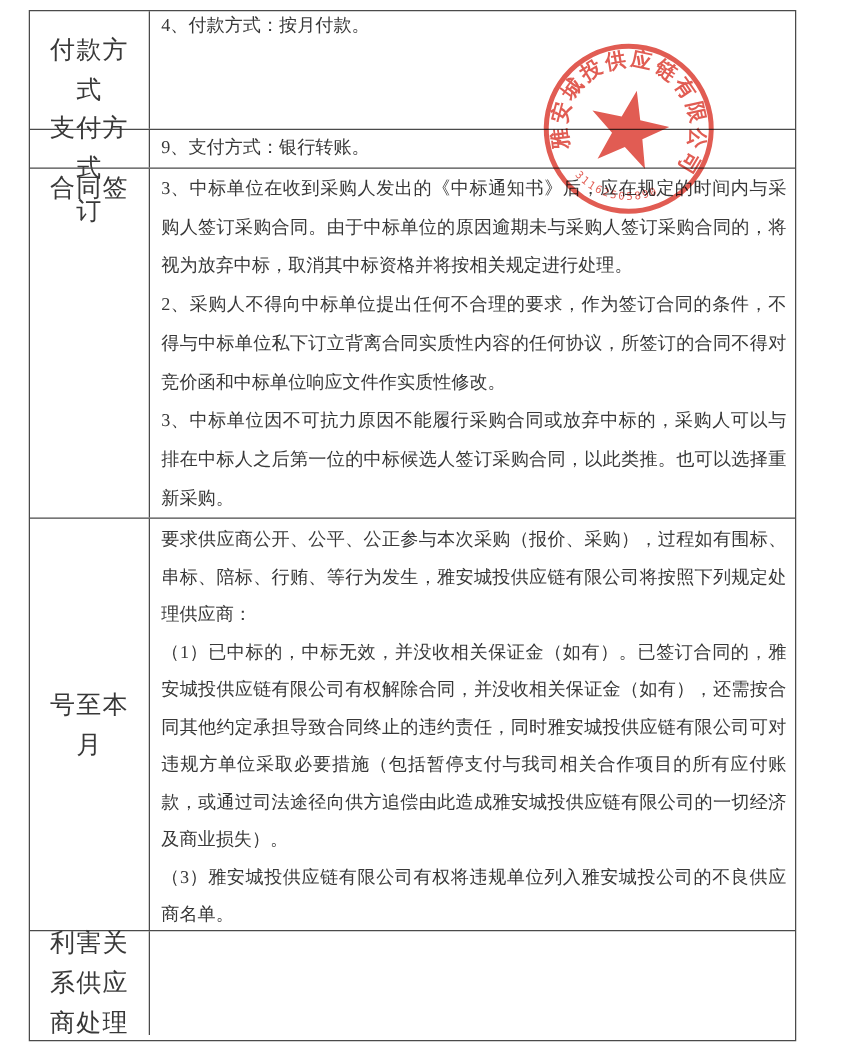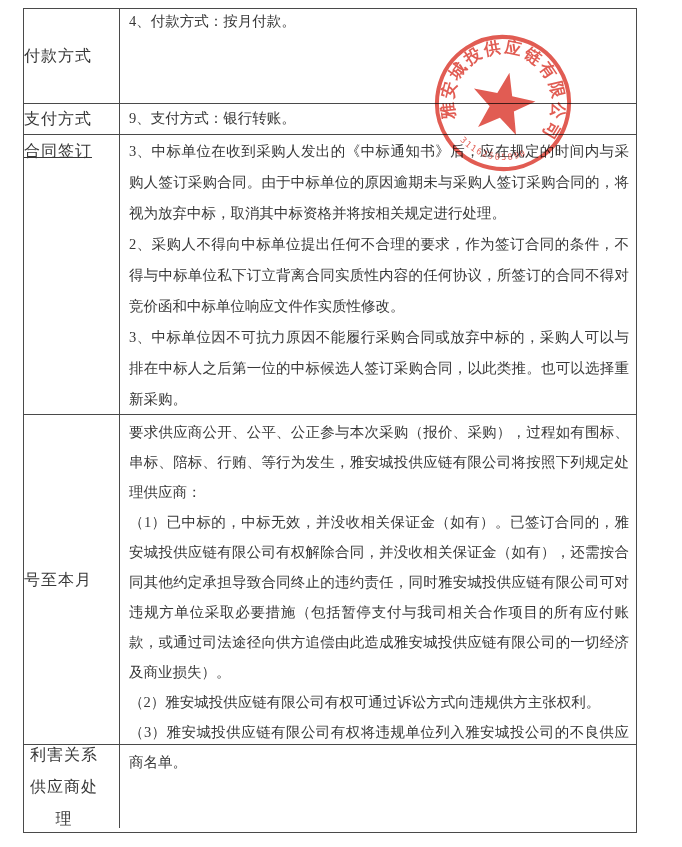--- a/index.html
+++ b/index.html
@@ -11,26 +11,26 @@
   .page{position:absolute;inset:0;}
   .terms-table{
     position:absolute;left:23px;top:8px;width:614px;height:825px;
     border:1.5px solid #4a4a4a;box-sizing:border-box;
     display:grid;grid-template-rows:94px 31px 280px 330px 84px;
   }
   .row{display:flex;box-sizing:border-box;border-top:1.5px solid #4a4a4a;min-height:0;}
   .row:first-child{border-top:none;}
   .cell-h{
     flex:0 0 96px;box-sizing:border-box;border-right:1.5px solid #4a4a4a;
-    display:flex;align-items:center;
-    font-size:16px;letter-spacing:1px;text-align:center;
+    display:flex;align-items:center;justify-content:center;
+    font-size:20px;letter-spacing:1px;text-align:center;
   }
   .cell-h .hlabel{display:block;max-width:80px;line-height:32px;}
   .row-contract .cell-h{align-items:flex-start;padding-top:7px;}
-  .row-contract .cell-h .hlabel{line-height:18px;text-decoration:underline;}
+  .row-contract .cell-h .hlabel{line-height:18px;}
   .cell-c{
     flex:1 1 auto;box-sizing:border-box;min-width:0;
     padding:2px 7px 0 9px;font-size:14.5px;text-align:justify;
   }
   .cell-c p{margin:0;}
   .cc-pay{line-height:19.5px;padding-top:3px;}
   .cc-transfer{line-height:19px;padding-top:5px;}
   .cc-contract{line-height:31px;padding-top:1px;}
   .cc-integrity{line-height:30px;padding-top:2px;}
   .cc-conflict{line-height:33px;padding-top:8px;}
@@ -80,21 +80,20 @@
       </div>
     </div>
 
     <div class="row">
       <div class="cell-h">
         <span class="hlabel">号至本月</span>
       </div>
       <div class="cell-c cc-integrity">
         <p>要求供应商公开、公平、公正参与本次采购（报价、采购），过程如有围标、串标、陪标、行贿、等行为发生，雅安城投供应链有限公司将按照下列规定处理供应商：</p>
         <p>（1）已中标的，中标无效，并没收相关保证金（如有）。已签订合同的，雅安城投供应链有限公司有权解除合同，并没收相关保证金（如有），还需按合同其他约定承担导致合同终止的违约责任，同时雅安城投供应链有限公司可对违规方单位采取必要措施（包括暂停支付与我司相关合作项目的所有应付账款，或通过司法途径向供方追偿由此造成雅安城投供应链有限公司的一切经济及商业损失）。</p>
-        <p>（2）雅安城投供应链有限公司有权可通过诉讼方式向违规供方主张权利。</p>
         <p>（3）雅安城投供应链有限公司有权将违规单位列入雅安城投公司的不良供应商名单。</p>
       </div>
     </div>
 
     <div class="row">
       <div class="cell-h">
         <span class="hlabel">利害关系供应商处理</span>
       </div>
     </div>
 

